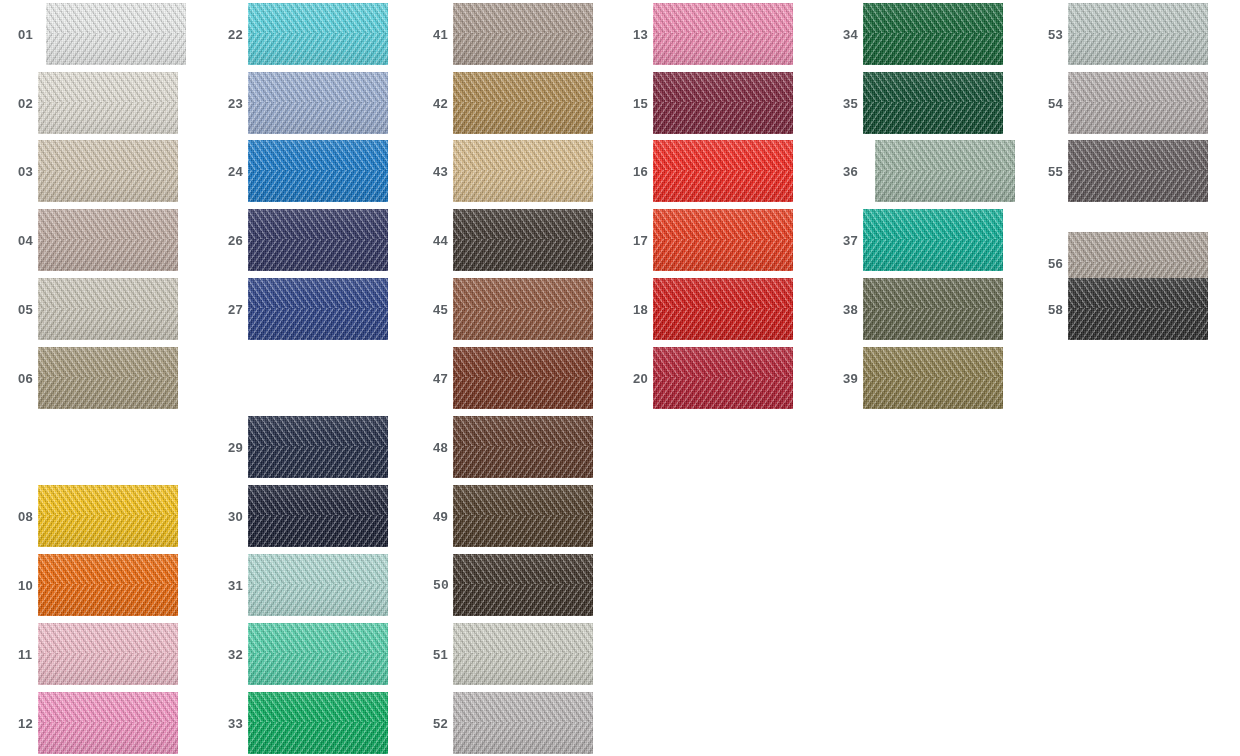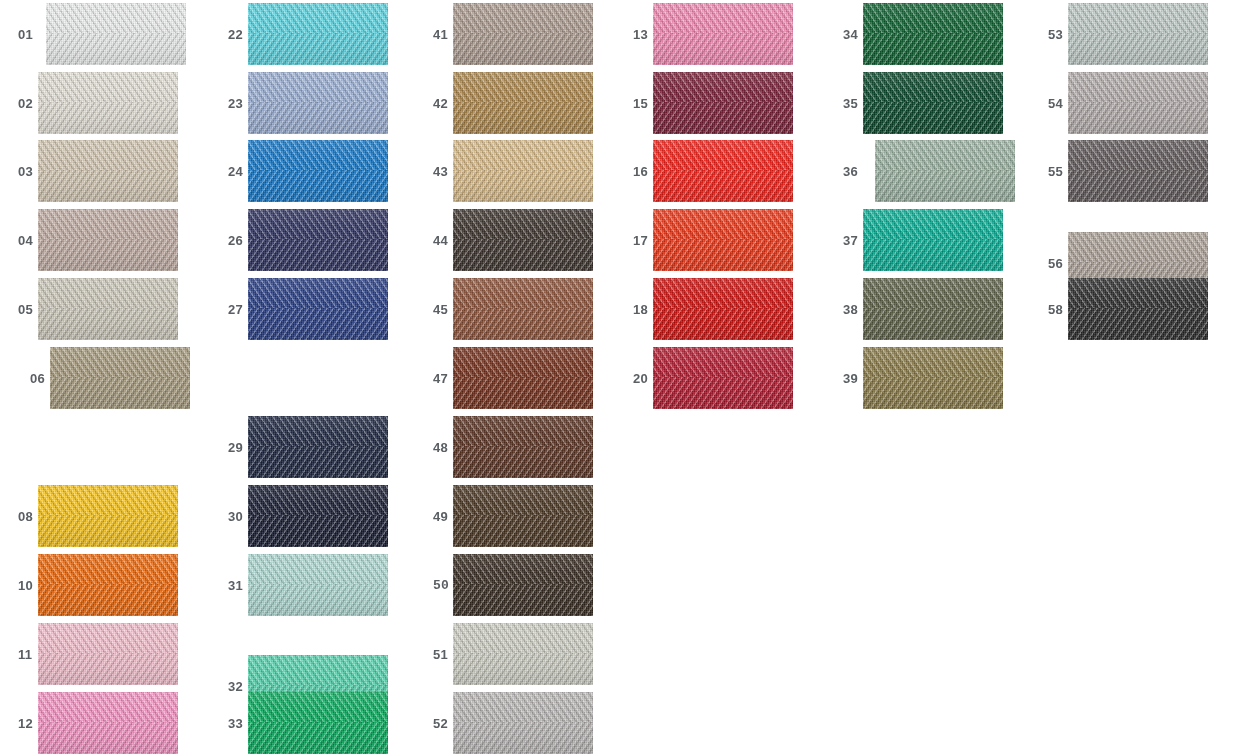--- a/index.html
+++ b/index.html
@@ -158,21 +158,21 @@
       </div>
     </div>
     <div class="swatch-cell" style="left: 0px; top: 278px;">
       <span class="swatch-label" style="width: 38px;">05</span>
       <div class="swatch-chip" style="width: 140px; height: 62px; background-color: rgb(207, 202, 188);">
         <div class="weave"></div>
         <div class="grain"></div>
       </div>
     </div>
     <div class="swatch-cell" style="left: 0px; top: 347px;">
-      <span class="swatch-label" style="width: 38px; margin-left: 12px;">06</span>
+      <span class="swatch-label" style="width: 38px;">06</span>
       <div class="swatch-chip" style="width: 140px; height: 62px; background-color: rgb(167, 154, 123);">
         <div class="weave"></div>
         <div class="grain"></div>
       </div>
     </div>
     <div class="swatch-cell" style="left: 0px; top: 485px;">
       <span class="swatch-label" style="width: 38px;">08</span>
       <div class="swatch-chip" style="width: 140px; height: 62px; background-color: rgb(252, 197, 17);">
         <div class="weave"></div>
         <div class="grain"></div>
@@ -248,21 +248,21 @@
         <div class="grain"></div>
       </div>
     </div>
     <div class="swatch-cell" style="left: 210px; top: 554px;">
       <span class="swatch-label" style="width: 38px;">31</span>
       <div class="swatch-chip" style="width: 140px; height: 62px; background-color: rgb(174, 219, 212);">
         <div class="weave"></div>
         <div class="grain"></div>
       </div>
     </div>
-    <div class="swatch-cell" style="left: 210px; top: 623px; margin-top: 32px;">
+    <div class="swatch-cell" style="left: 210px; top: 623px;">
       <span class="swatch-label" style="width: 38px;">32</span>
       <div class="swatch-chip" style="width: 140px; height: 62px; background-color: rgb(78, 211, 171);">
         <div class="weave"></div>
         <div class="grain"></div>
       </div>
     </div>
     <div class="swatch-cell" style="left: 210px; top: 692px;">
       <span class="swatch-label" style="width: 38px;">33</span>
       <div class="swatch-chip" style="width: 140px; height: 62px; background-color: rgb(2, 174, 92);">
         <div class="weave"></div>

